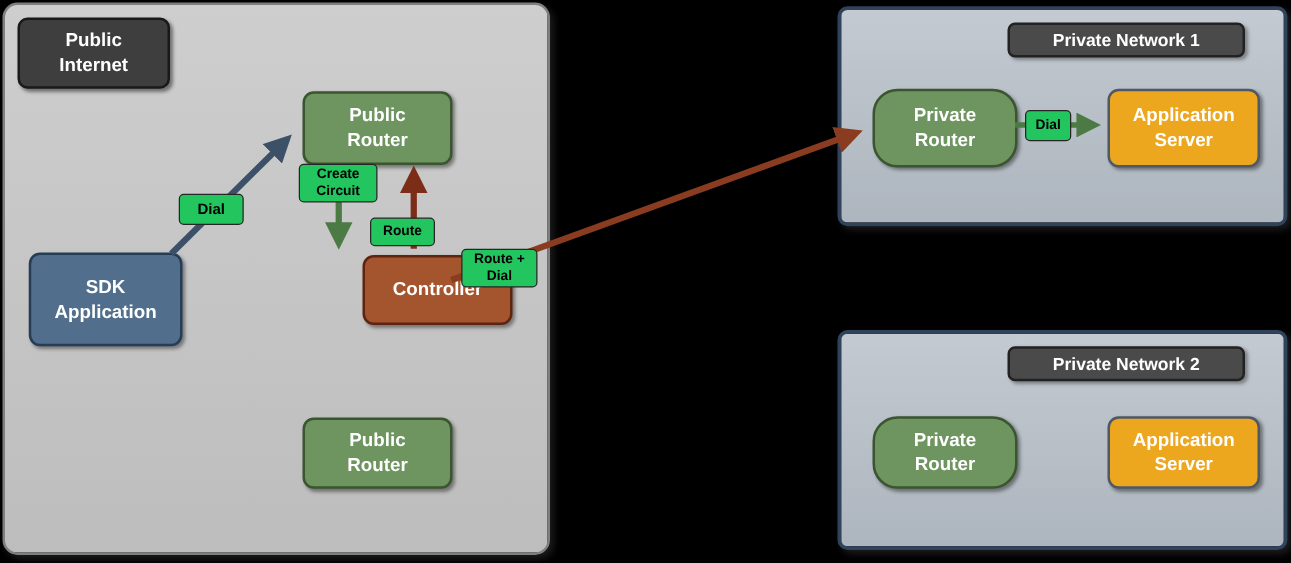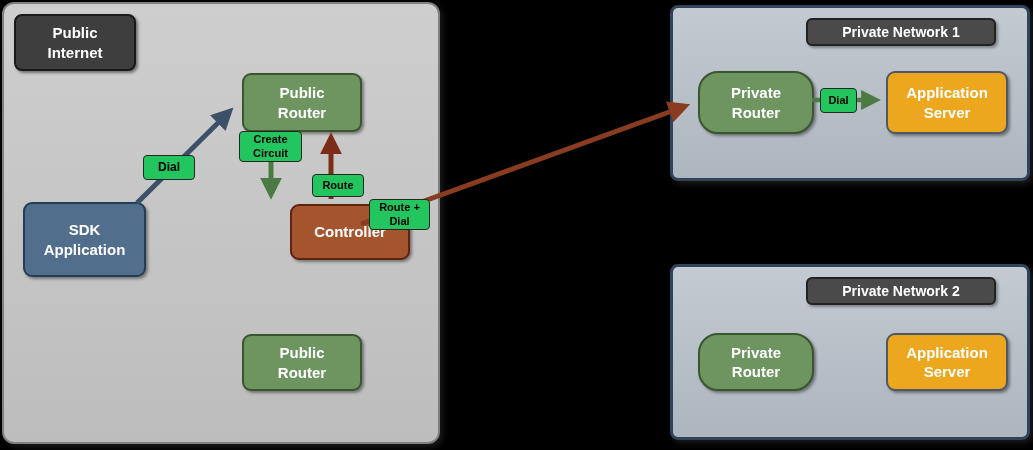--- a/index.html
+++ b/index.html
@@ -81,21 +81,21 @@
   .edge-label {
     position: absolute;
     background: #22c55e; border: 1px solid #262626; border-radius: 4px;
     color: #000; font-weight: bold;
     display: flex; align-items: center; justify-content: center;
     text-align: center; white-space: pre-line; line-height: 1.25;
     padding: 2px 6px;
   }
   .el-dial  { left: 143px; top: 155px; min-width: 52px; height: 25px; font-size: 12px; }
   .el-cc    { left: 239px; top: 131px; width: 63px; height: 31px; font-size: 11px; padding: 0; }
-  .el-route { left: 312px; top: 174px; min-width: 52px; height: 23px; font-size: 11px; }
+  .el-route { left: 296px; top: 174px; min-width: 52px; height: 23px; font-size: 11px; }
   .el-rd    { left: 369px; top: 199px; width: 61px; height: 31px; font-size: 11px; padding: 4px; }
   .el-pdial { left: 820px; top: 88px;  min-width: 37px; height: 25px; font-size: 11px; padding: 2px 4px; }
 </style>
 </head>
 <body>
 
 <div class="canvas">
 
   <section class="panel public">
     <div class="badge big">Public

